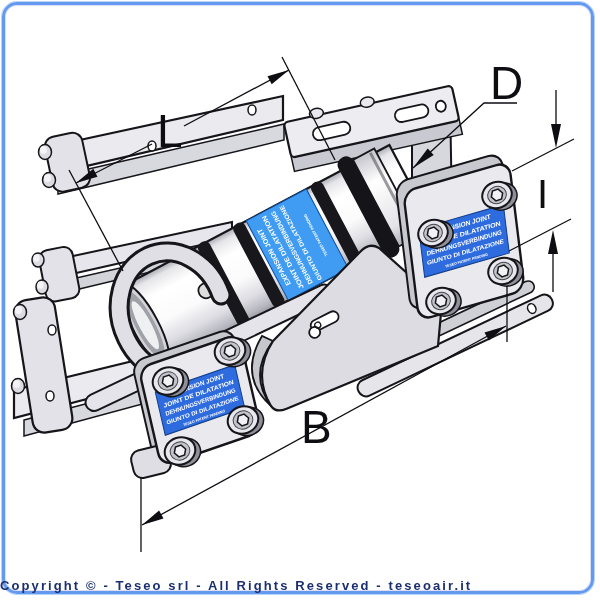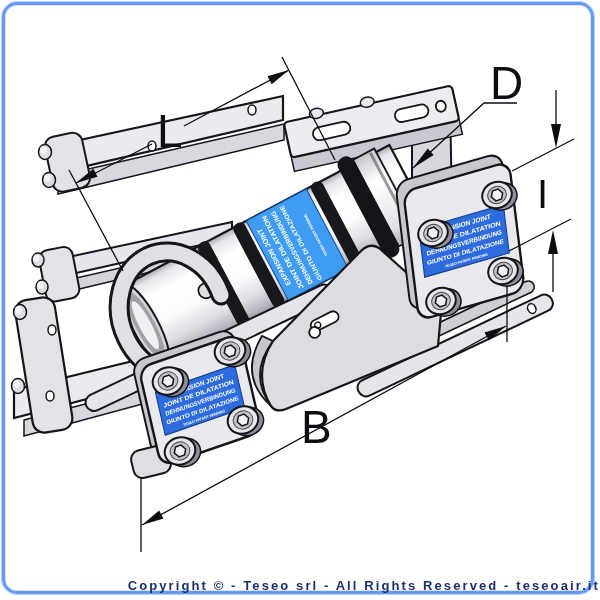--- a/index.html
+++ b/index.html
@@ -8,21 +8,21 @@
     font-family:"Liberation Sans", sans-serif;box-sizing:border-box;overflow:hidden;
   }
   .frame{
     position:absolute;left:2px;top:2px;width:592px;height:592px;box-sizing:border-box;
     border:3px solid #639af0;border-radius:15px;
     box-shadow:0 0 0 1px #b9d4fa, inset 0 0 0 1px #dcdff4;
     pointer-events:none;
   }
   .drawing{position:absolute;left:0;top:0;}
   .footer{
-    position:absolute;left:0;right:0;bottom:7px;text-align:right;
+    position:absolute;left:0;right:0;bottom:7px;text-align:left;
     color:#1b2f70;font-weight:bold;font-size:13px;letter-spacing:2.1px;
     white-space:nowrap;font-family:"Liberation Sans", sans-serif;
   }
   .dim-letter{font-family:"Liberation Sans", sans-serif;fill:#0d0d12;}
   .np-line{font-family:"Liberation Sans", sans-serif;font-weight:bold;fill:#ffffff;}
   .outline{stroke:#15151a;}
 </style>
 </head>
 <body>
 

